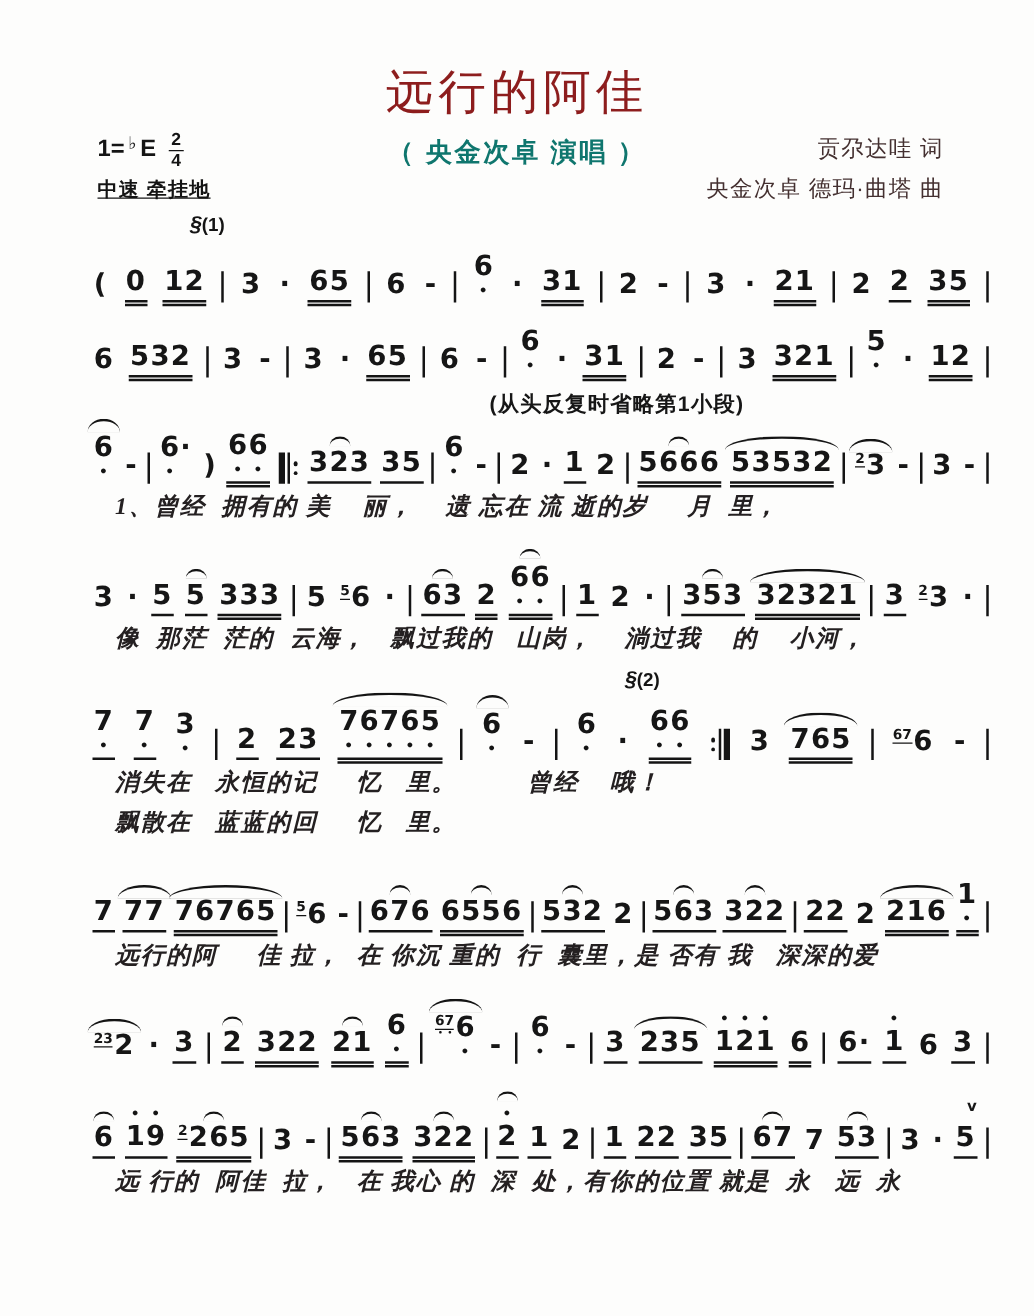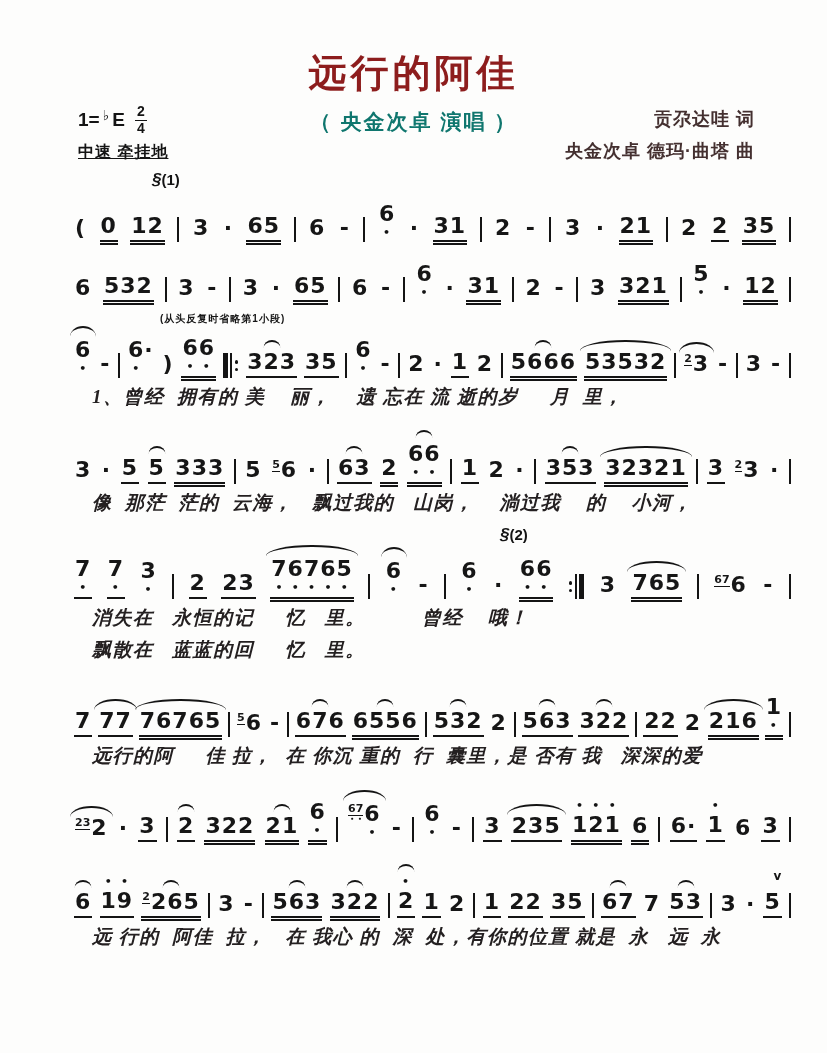--- a/index.html
+++ b/index.html
@@ -6,25 +6,25 @@
   body{
     width:827px;height:1053px;background:#fdfdfc;color:#161616;
     font-family:"Liberation Sans","DejaVu Sans",sans-serif;
     -webkit-font-smoothing:antialiased;overflow:hidden;
   }
   .page{position:relative;width:827px;height:1053px;}
 
   
   .header{position:relative;height:168px;}
   .title{
-    padding-top:48px;text-align:center;font-size:38px;font-weight:bold;
+    padding-top:48px;text-align:center;font-size:38px;font-weight:normal;
     letter-spacing:4px;color:#8d1d1d;
   }
   .subtitle{text-align:center;font-size:21px;font-weight:bold;color:#0f766e;margin-top:9px;letter-spacing:2px;}
-  .credits{position:absolute;right:72px;top:104px;text-align:right;font-size:18px;font-weight:bold;color:#443030;line-height:1.75;letter-spacing:1px;}
+  .credits{position:absolute;right:72px;top:104px;text-align:right;font-size:18px;font-weight:normal;color:#443030;line-height:1.75;letter-spacing:1px;}
   .keyblock{position:absolute;left:78px;top:104px;font-weight:bold;color:#141414;}
   .keyrow{font-size:19px;display:flex;align-items:center;gap:3px;}
   .flat{font-size:14px;position:relative;top:-5px;}
   .frac{display:inline-flex;flex-direction:column;align-items:center;font-size:14px;line-height:1.05;margin-left:7px;}
   .frac .top{border-bottom:1.6px solid #141414;padding:0 2px 1px;}
   .tempo{margin-top:7px;font-size:16px;letter-spacing:1px;text-decoration:underline;}
 
   
   .mline{
     display:flex;justify-content:space-between;align-items:flex-end;
@@ -49,21 +49,21 @@
   .bl{width:2px;height:25px;background:#141414;}
   .bl.thick{width:5px;}
   .dots{display:inline-flex;flex-direction:column;gap:4px;margin:0 1px;}
   .dotc{width:3.5px;height:3.5px;border-radius:50%;background:#141414;}
 
   
   .segno{font-size:15px;font-weight:bold;margin:2px 0 -8px 74px;color:#141414;}
   .segno .sg{font-style:italic;font-size:17px;}
   #segno1{margin-left:152px;}
   #segno2{margin-left:500px;margin-top:10px;}
-  .annot{font-size:10px;font-weight:bold;margin:10px 0 -10px 160px;letter-spacing:1px;}
+  .annot{font-size:17px;font-weight:bold;margin:10px 0 -10px 160px;letter-spacing:1px;text-align:center;}
 
   
   .lyric{
     margin:6px 36px 0 92px;font-size:19px;font-weight:600;color:#242021;
     font-family:"Liberation Serif","DejaVu Serif",serif;
     white-space:pre;letter-spacing:1.5px;line-height:1.35;font-style:italic;
   }
   .gap{height:12px;}
 </style>
 </head>

